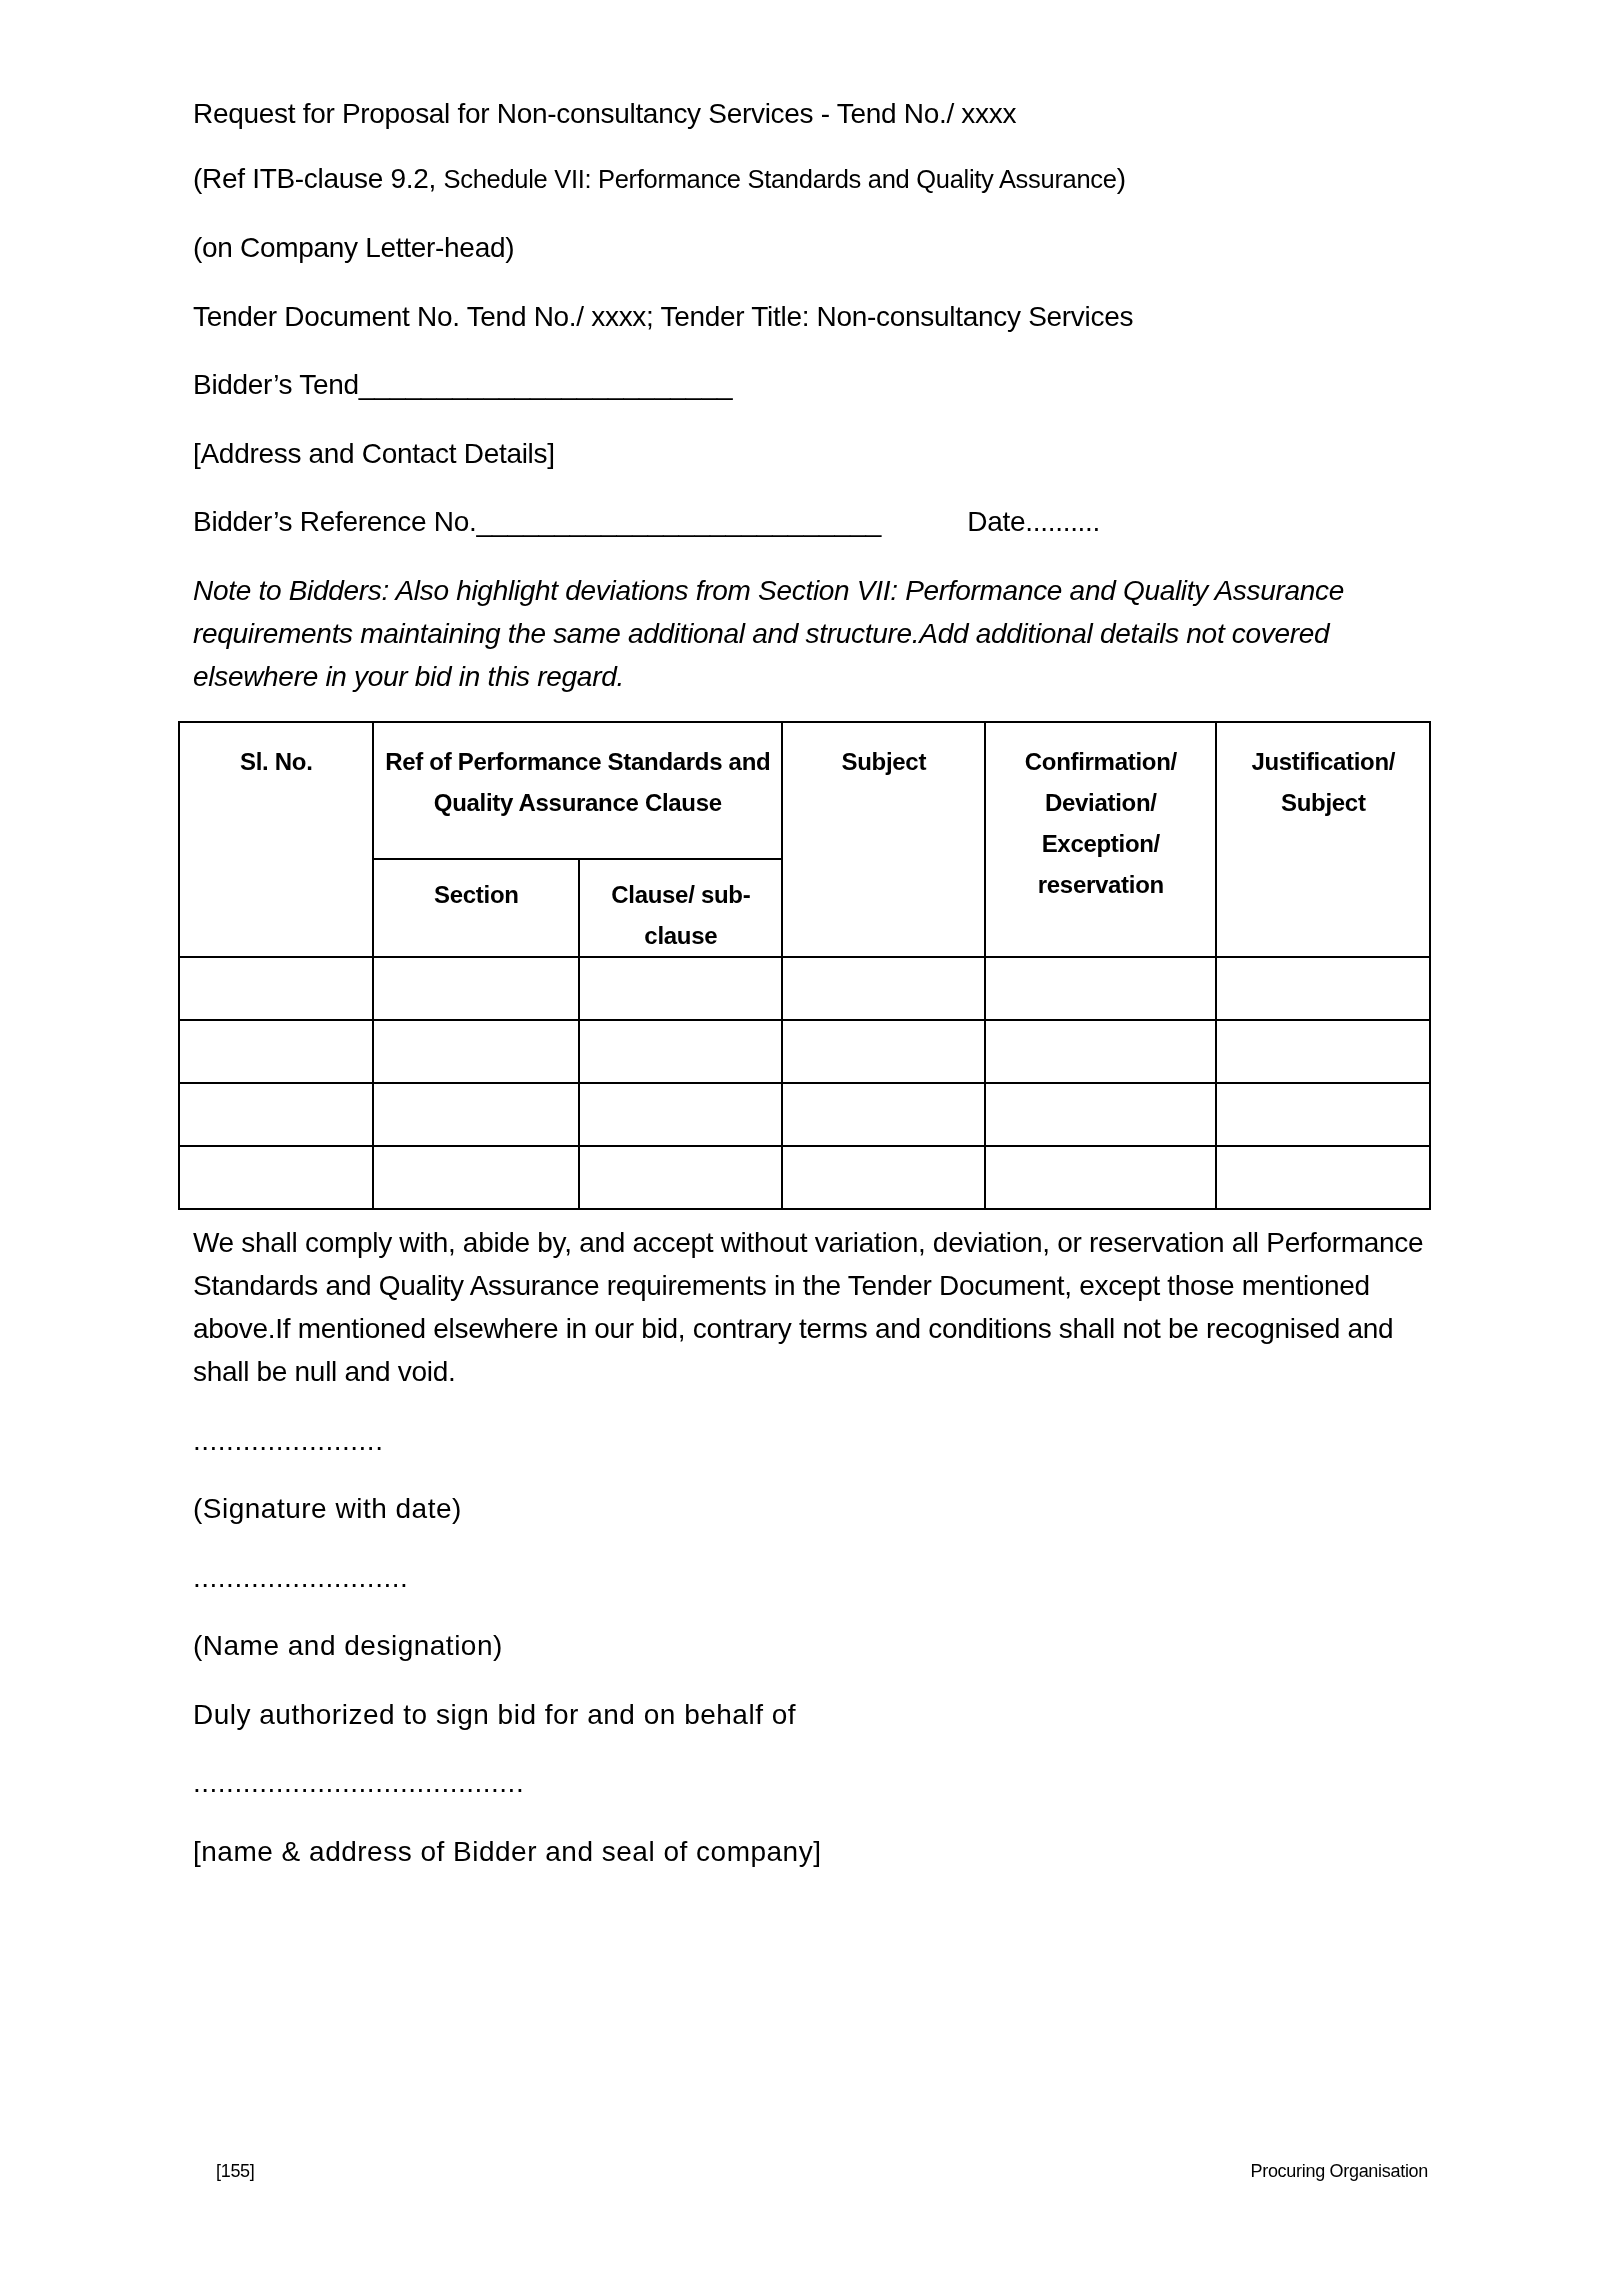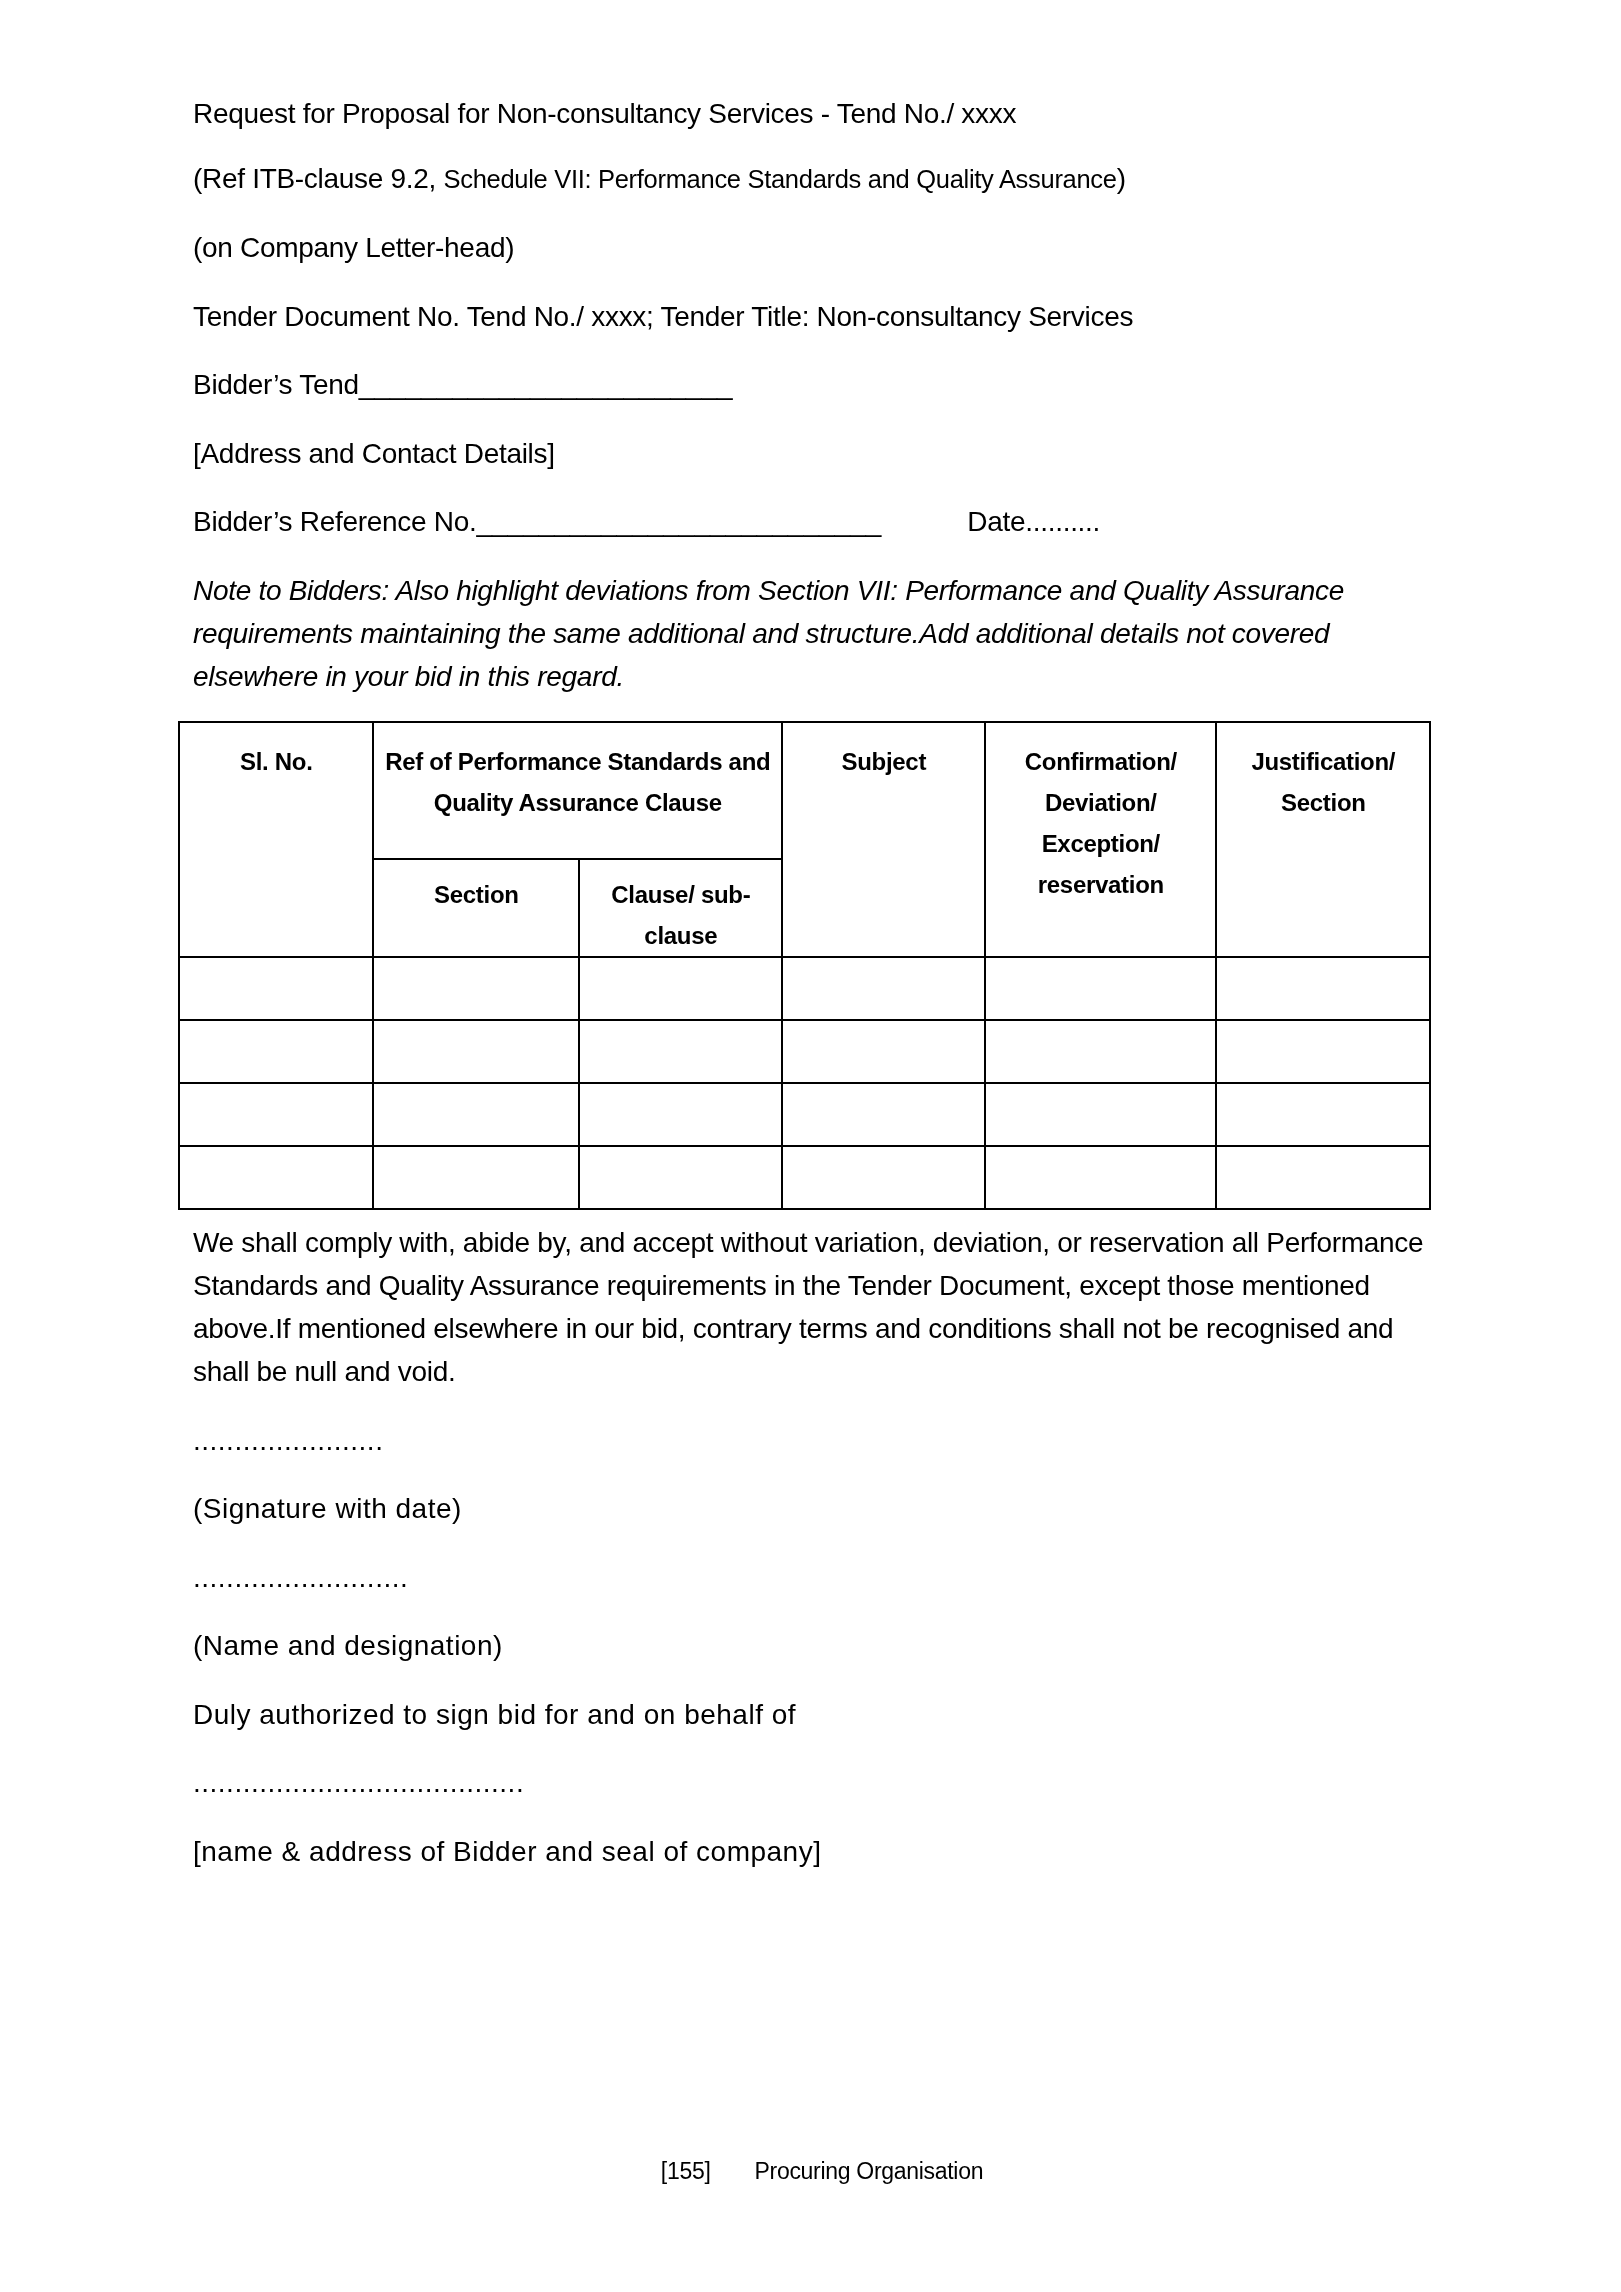--- a/index.html
+++ b/index.html
@@ -67,22 +67,22 @@
     line-height: 43px;
     width: 1237px;
   }
   .sig-line { line-height: 43px; margin-top: 25.5px; letter-spacing: 0.5px; }
   .page-footer {
     position: absolute;
     top: 2154px;
     left: 216px;
     right: 193px;
     display: flex;
-    justify-content: center;
-    font-size: 23px;
+    justify-content: space-between;
+    font-size: 18px;
     line-height: 35px;
     gap: 44px;
   }
 </style>
 </head>
 <body>
 
 <div class="page">
 
   <div class="running-header">Request for Proposal for Non-consultancy Services - Tend No./ xxxx</div>
@@ -111,21 +111,21 @@
       <col style="width:203px">
       <col style="width:231px">
       <col style="width:214px">
     </colgroup>
     <thead>
       <tr class="hdr-top">
         <th rowspan="2" class="hb">Sl. No.</th>
         <th colspan="2" class="hb">Ref of Performance Standards and Quality Assurance Clause</th>
         <th rowspan="2" class="hb">Subject</th>
         <th rowspan="2" class="hb">Confirmation/ Deviation/ Exception/ reservation</th>
-        <th rowspan="2" class="hb">Justification/ Section</th>
+        <th rowspan="2" class="hb">Justification/ Subject</th>
       </tr>
       <tr class="hdr-sub">
         <th class="hb">Section</th>
         <th class="hb">Clause/ sub-clause</th>
       </tr>
     </thead>
     <tbody>
         <tr class="body-row">
           <td class="hb"></td>
           <td class="hb"></td>

